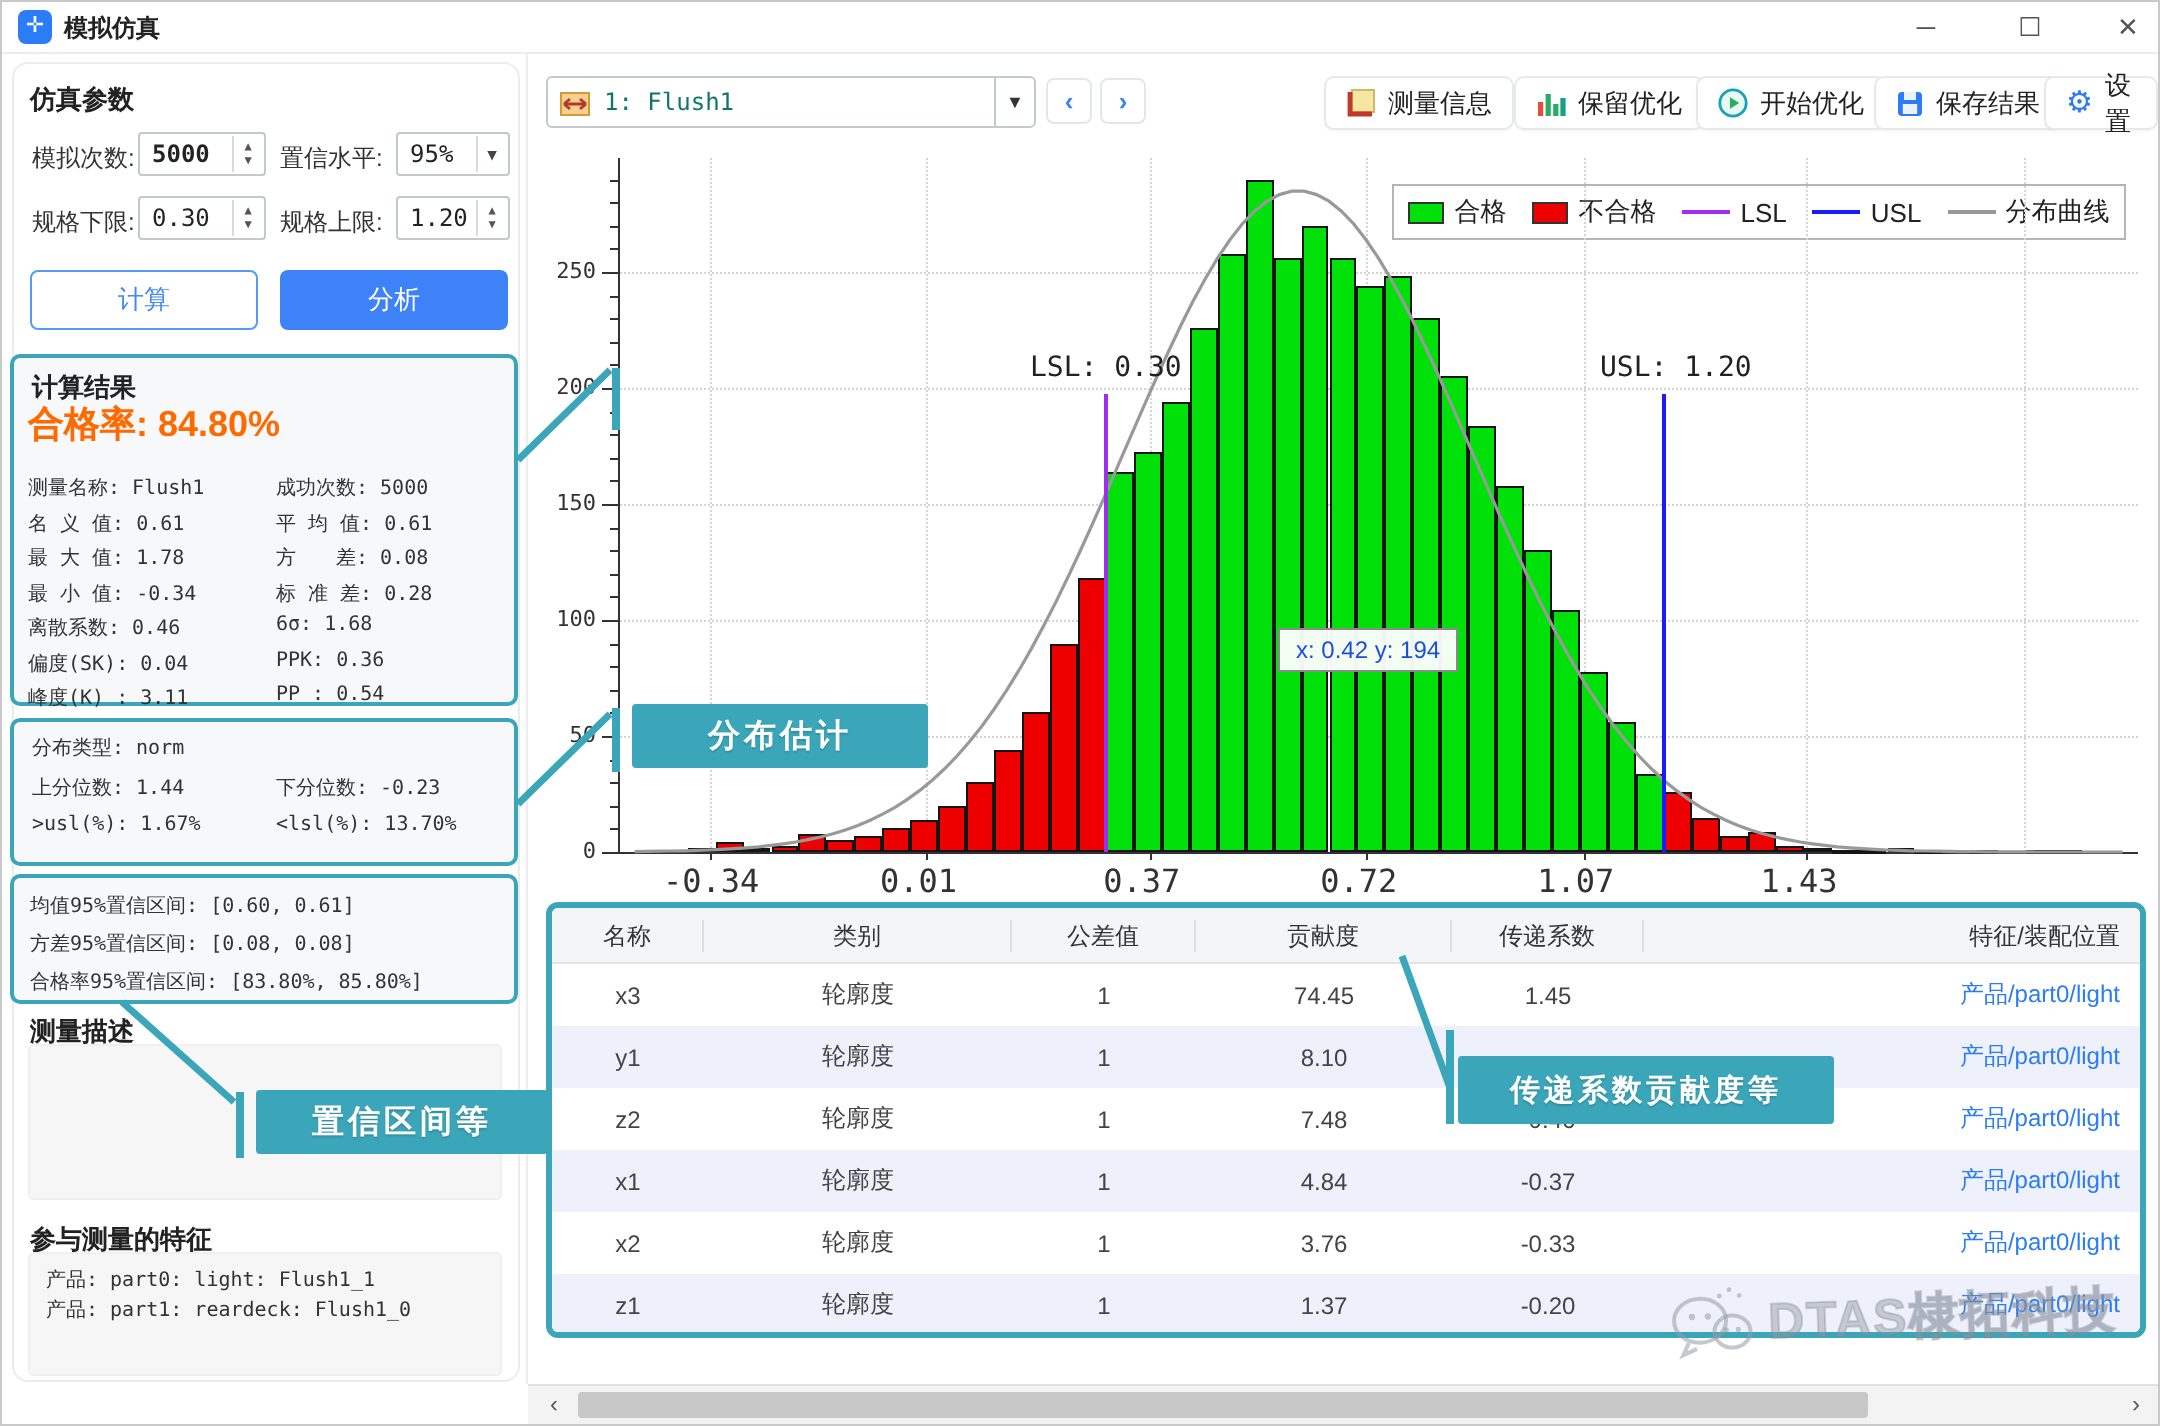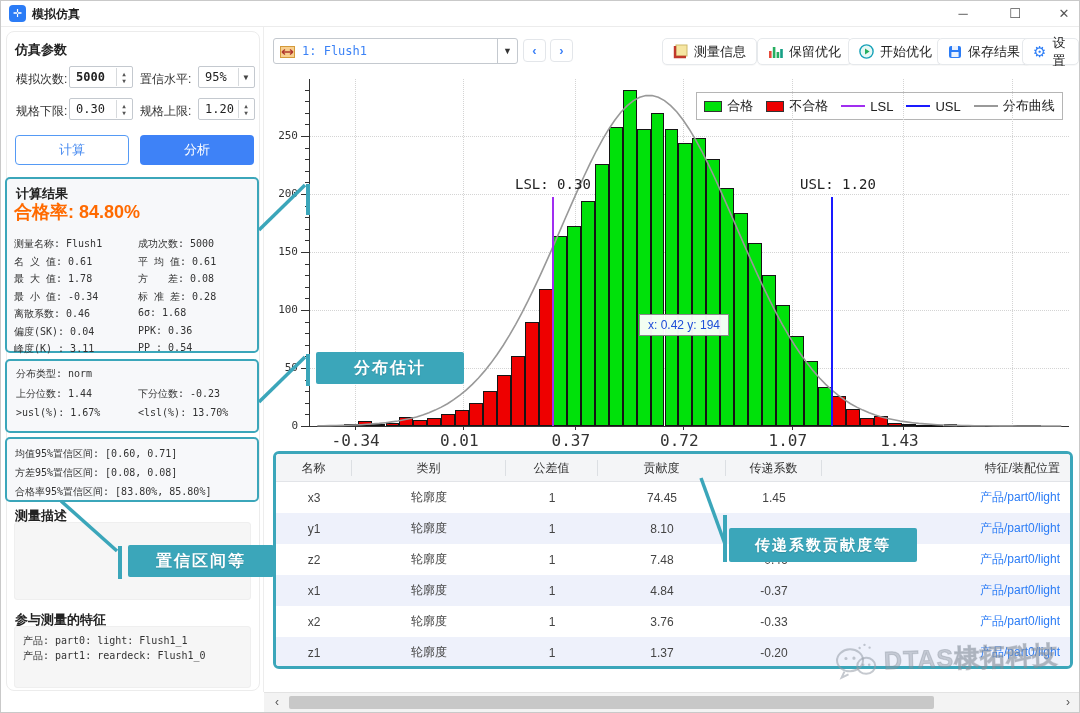--- a/index.html
+++ b/index.html
@@ -25,21 +25,21 @@
   .btn-outline{position:absolute;height:30px;border:1px solid #559af5;border-radius:4px;background:#fff;color:#4589f0;
     font-size:13px;text-align:center;line-height:28px;}
   .btn-solid{position:absolute;height:30px;border-radius:4px;background:#3e82f7;color:#fff;font-size:13px;text-align:center;line-height:30px;}
   .tealbox{position:absolute;border:2.5px solid #3ba6ba;border-radius:5px;background:#f7f8fa;}
   .mono{font-family:"DejaVu Sans Mono",monospace;}
   #pass-rate{position:absolute;left:13px;top:199px;font-size:18px;font-weight:bold;color:#ff6a00;}
   .stat-cell{font-size:10px;color:#333;white-space:pre;}
   .grayblock{position:absolute;background:#f6f6f6;border:1px solid #efefef;border-radius:3px;}
   
   #measure-select{position:absolute;left:272px;top:37px;width:245px;height:26px;border:1px solid #c4c9cf;border-radius:3px;background:#fff;}
-  #measure-select .txt{position:absolute;left:28px;top:5px;font-size:12px;font-family:"DejaVu Sans Mono",monospace;color:#3b82f6;}
+  #measure-select .txt{position:absolute;left:28px;top:5px;font-size:12px;font-family:"DejaVu Sans Mono",monospace;color:#0f766e;}
   #measure-select .dd{position:absolute;right:0;top:0;width:20px;height:24px;border-left:1px solid #c4c9cf;text-align:center;line-height:24px;font-size:9px;color:#333;}
   .navbtn{position:absolute;top:38px;width:23px;height:23px;border:1px solid #e3e6ea;border-radius:4px;background:#fff;
     color:#3e82f7;font-size:13px;font-weight:bold;text-align:center;line-height:21px;}
   .toolbtn{position:absolute;top:37px;height:27px;border:1px solid #e6e9ec;border-radius:5px;background:#fff;
     font-size:13px;color:#222;display:flex;align-items:center;gap:6px;padding:0 10px;box-shadow:0 1px 1px rgba(0,0,0,0.03);}
   
   #chart{position:absolute;left:265px;top:70px;width:812px;height:380px;background:#fff;}
   .hgrid{position:absolute;border-top:1px dotted #d4d4d4;height:0;}
   .vgrid{position:absolute;border-left:1px dotted #d4d4d4;width:0;}
   .spine{position:absolute;background:#333;}
@@ -158,21 +158,21 @@
   <div class="stat-cell mono abs" style="left:15px;top:366px;">分布类型: norm</div>
   <div class="abs" id="dist-grid" style="left:15px;top:386px;width:238px;display:grid;grid-template-columns:122px 116px;row-gap:6px;">
       <div class="stat-cell mono">上分位数: 1.44</div>
       <div class="stat-cell mono">下分位数: -0.23</div>
       <div class="stat-cell mono">&gt;usl(%): 1.67%</div>
       <div class="stat-cell mono">&lt;lsl(%): 13.70%</div>
     </div>
 
   <div class="tealbox" style="left:4px;top:436px;width:254px;height:65px;"></div>
   <div class="abs" id="ci-lines" style="left:14px;top:443px;width:240px;">
-      <div class="stat-cell mono" style="line-height: 19px;">均值95%置信区间: [0.60, 0.71]</div>
+      <div class="stat-cell mono" style="line-height: 19px;">均值95%置信区间: [0.60, 0.61]</div>
       <div class="stat-cell mono" style="line-height: 19px;">方差95%置信区间: [0.08, 0.08]</div>
       <div class="stat-cell mono" style="line-height: 19px;">合格率95%置信区间: [83.80%, 85.80%]</div>
     </div>
 
   <div class="side-title" style="left:14px;top:506px;">测量描述</div>
   <div class="grayblock" style="left:13px;top:521px;width:237px;height:78px;"></div>
 
   <div class="side-title" style="left:14px;top:610px;">参与测量的特征</div>
   <div class="grayblock" style="left:13px;top:625px;width:237px;height:62px;padding:6px 8px;">
     <div id="feature-lines">

